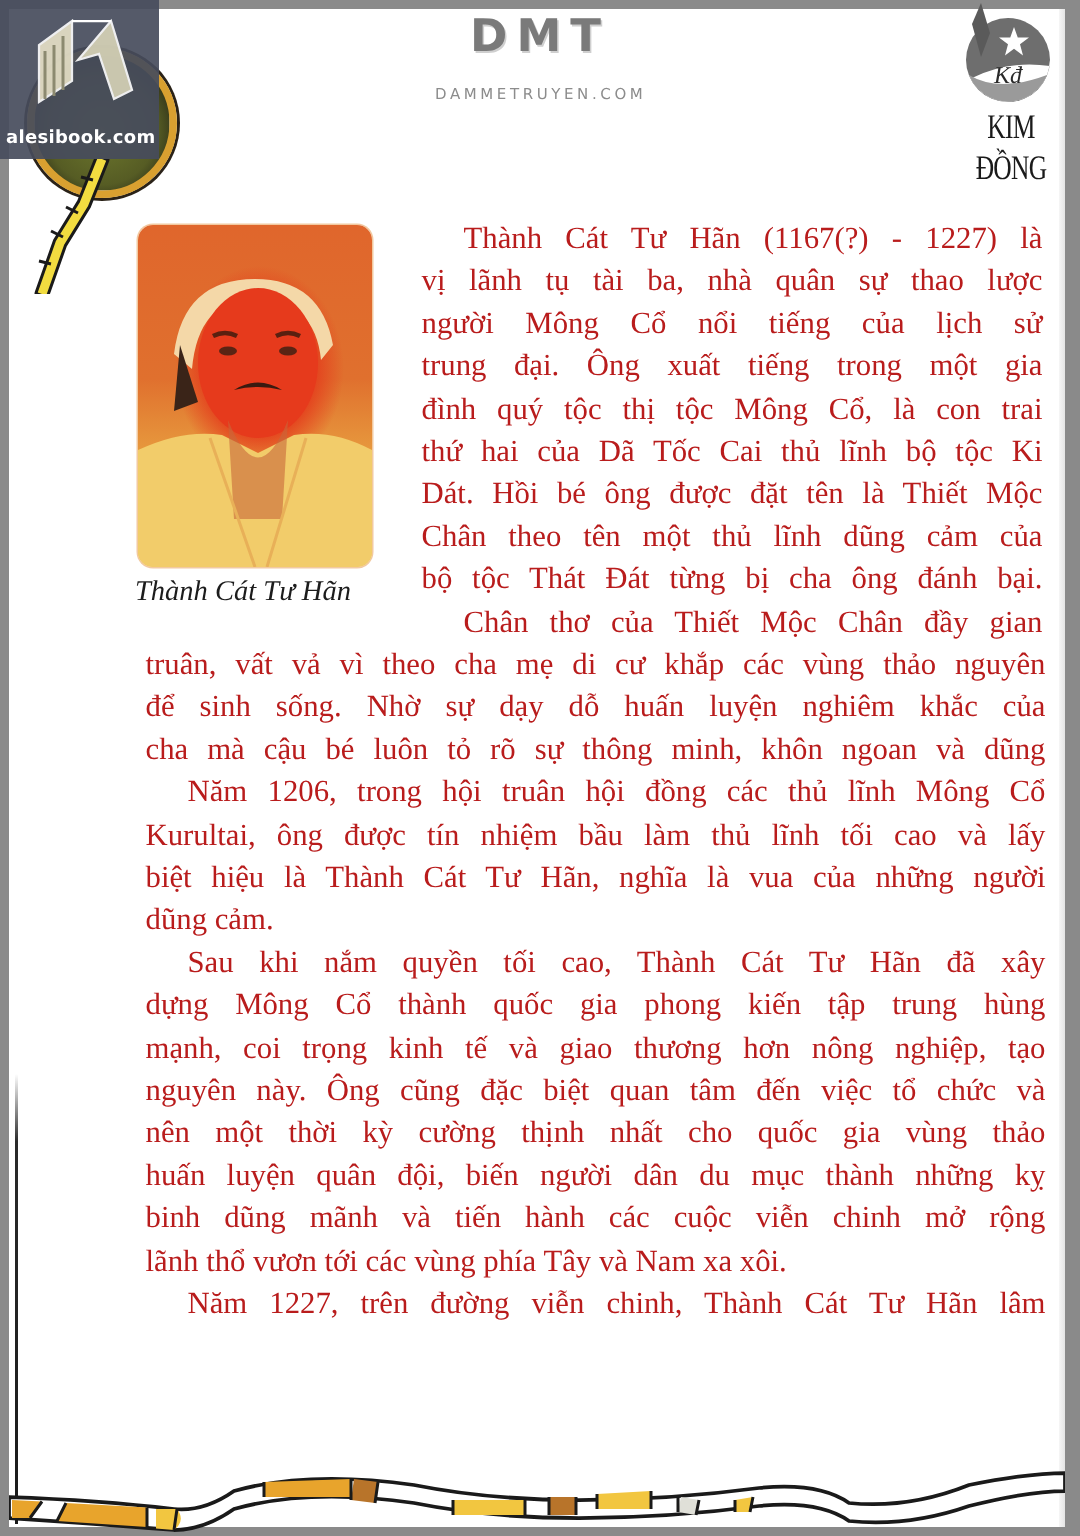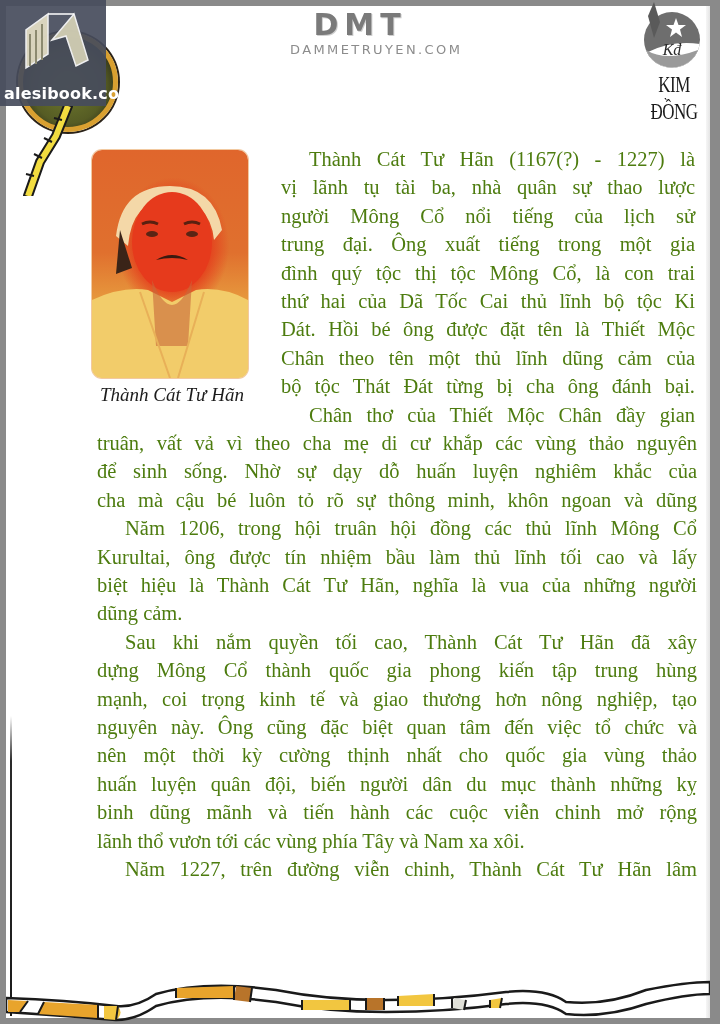--- a/index.html
+++ b/index.html
@@ -27,38 +27,38 @@
     background:radial-gradient(circle at 50% 55%, #6f7a2e 0%, #565c24 55%, #3a3d1c 70%);
     border:5px solid #d9a030;
     box-shadow:0 0 0 2px #2a2218;
     box-sizing:border-box;
   }
   .wm-logo {
     position:absolute; left:18px; top:10px; width:74px; height:72px;
   }
   .wm-text {
     position:absolute; left:4px; top:84px; width:96px;
-    font-family:"DejaVu Sans", sans-serif; font-size:16px; font-weight:bold;
+    font-family:"DejaVu Sans", sans-serif; font-size:12px; font-weight:bold;
     color:#ffffff; letter-spacing:0.2px;
   }
   .wm-tail {
     position:absolute; left:0; top:100px; width:80px; height:90px;
   }
   
   .dmt {
     position:absolute; left:290px; top:10px; width:140px; height:42px; text-align:center;
   }
   .dmt-main {
     font-family:"DejaVu Sans", sans-serif; font-weight:bold; font-size:30px;
     color:#7a7a7a; letter-spacing:6px; line-height:30px;
     text-shadow:1px 1px 0 #cfcfcf;
   }
   .dmt-sub {
-    font-family:"DejaVu Sans", sans-serif; font-size:13px; color:#8c8c8c;
-    letter-spacing:2.4px; margin-top:2px;
+    font-family:"DejaVu Sans", sans-serif; font-size:10px; color:#8c8c8c;
+    letter-spacing:2.4px; margin-top:18px;
   }
   
   .kd {
     position:absolute; left:633px; top:0; width:82px; height:93px; text-align:center;
   }
   .kd-emblem { position:absolute; left:3px; top:0; width:70px; height:70px; }
   .kd-text {
     position:absolute; left:0; top:72px; width:82px;
     font-family:"Liberation Serif", serif; font-size:17px; color:#1a1a1a;
     letter-spacing:-0.5px; transform:scaleY(1.35); transform-origin:top;
@@ -66,26 +66,26 @@
   
   .portrait {
     position:absolute; left:92px; top:150px; width:156px; height:228px;
     border-radius:10px; overflow:hidden;
     background:
       radial-gradient(ellipse 36% 30% at 52% 42%, #e8321a 0%, #e43c1c 60%, rgba(228,70,30,0) 100%),
       linear-gradient(#e0662c, #e0702e 45%, #e8a040 70%, #f0c46a 100%);
     box-shadow:0 0 0 1px #f2c9a0;
   }
   .caption {
-    position:absolute; left:90px; top:384px; width:164px; text-align:center;
+    position:absolute; left:90px; top:384px; width:164px; text-align:left;
     font-style:italic; font-size:19px; color:#1c1c1c;
   }
   
   .text {
-    position:absolute; font-size:20.5px; line-height:28.4px; color:#4d7c0f;
+    position:absolute; font-size:20.5px; line-height:28.4px; color:#b91c1c;
     text-align:justify; text-align-last:justify;
   }
   .line { display:block; white-space:nowrap; }
   .line.last { text-align-last:left; }
   .col-right { left:281px; top:145px; width:414px; }
   .col-full { left:97px; top:400px; width:600px; }
   .indent { padding-left:28px; }
   
   .vline {
     position:absolute; left:4px; top:710px; width:2px; height:300px;

